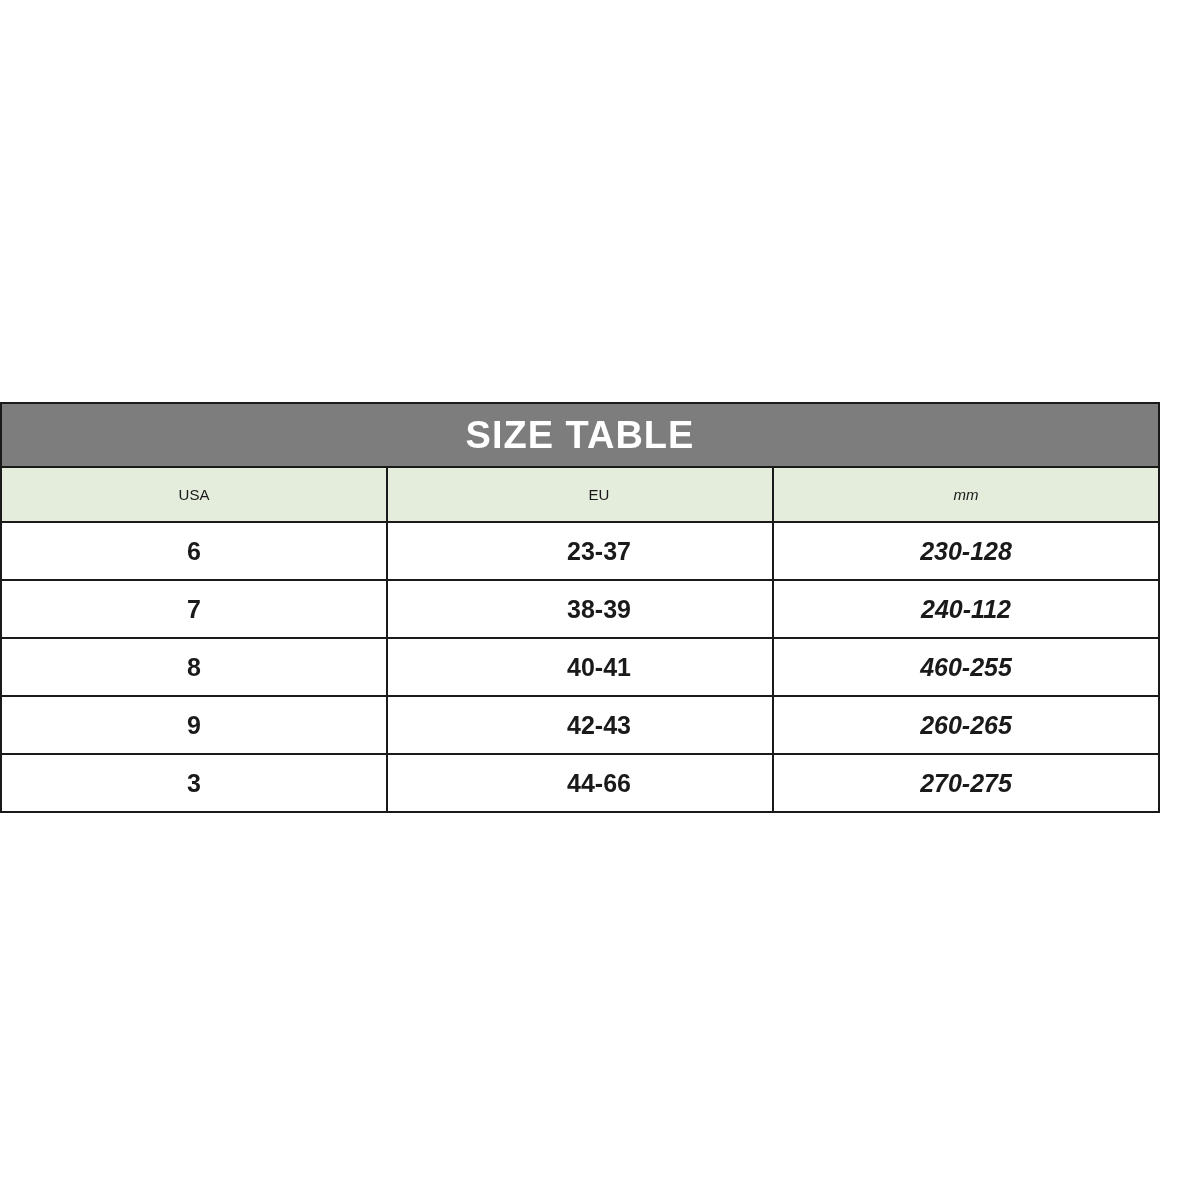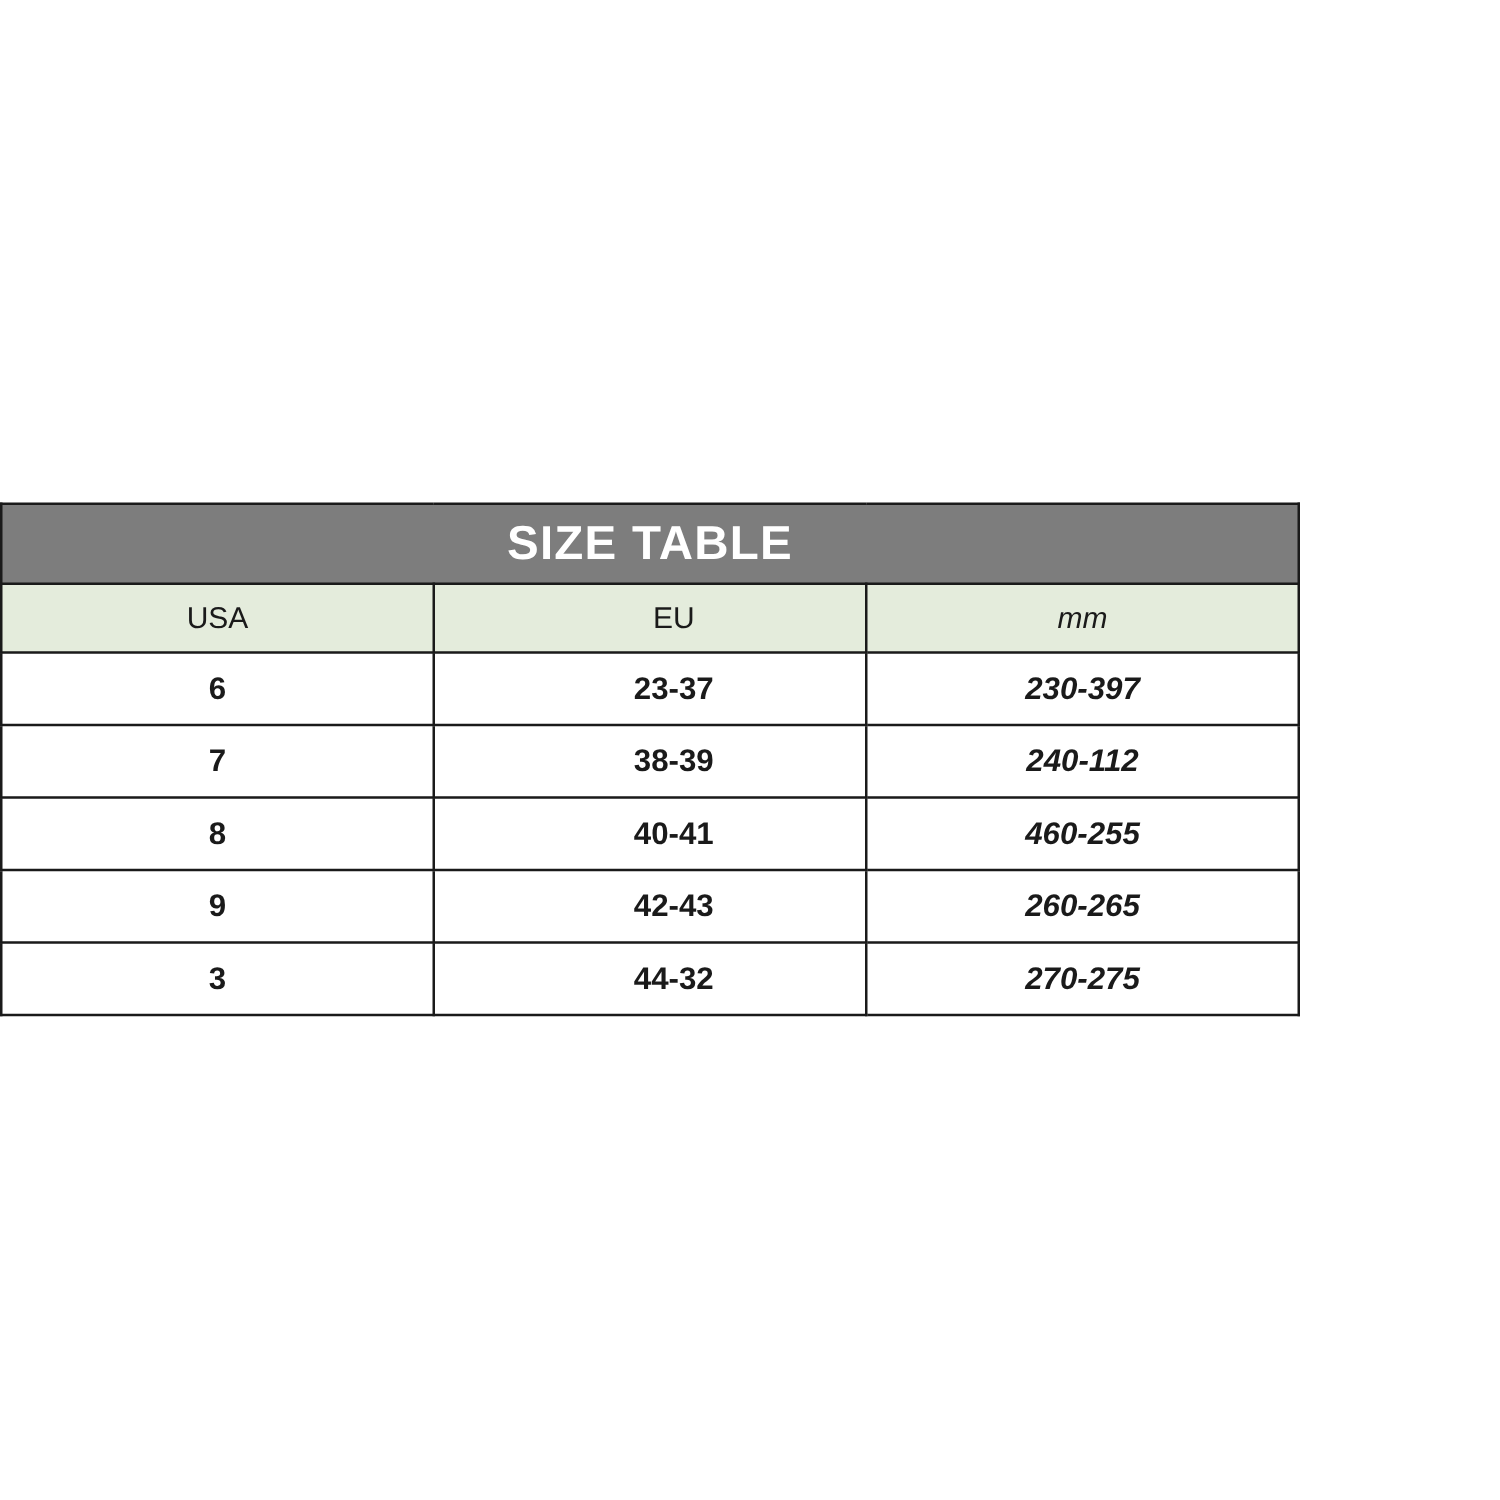--- a/index.html
+++ b/index.html
@@ -27,21 +27,21 @@
   .size-table-wrap {
     position: absolute;
     left: 0px;
     top: 402px;
     width: 1200px;
   }
 
   table.size-table {
     border-collapse: collapse;
     table-layout: fixed;
-    width: 1040px;
+    width: 1160px;
     border: 2px solid #737373;
   }
 
   table.size-table td,
   table.size-table th {
     border: 2px solid #1a1a1a;
     text-align: center;
     vertical-align: middle;
     color: #1a1a1a;
   }
@@ -51,21 +51,21 @@
     color: #ffffff !important;
     font-size: 38px;
     font-weight: bold;
     letter-spacing: 1px;
     height: 62px;
     padding: 0;
   }
 
   .header-cell {
     background: #e4ecdc;
-    font-size: 24px;
+    font-size: 15px;
     font-weight: normal;
     height: 53px;
     padding: 0;
   }
 
   .body-cell {
     background: #ffffff;
     font-size: 25px;
     font-weight: bold;
     height: 56px;
@@ -89,39 +89,39 @@
         </tr>
         <tr>
           <td class="header-cell col-usa">USA</td>
           <td class="header-cell col-eu">EU</td>
           <td class="header-cell col-mm">mm</td>
         </tr>
 
         <tr>
           <td class="body-cell col-usa">6</td>
           <td class="body-cell col-eu">23-37</td>
-          <td class="body-cell col-mm">230-397</td>
+          <td class="body-cell col-mm">230-128</td>
         </tr>
         <tr>
           <td class="body-cell col-usa">7</td>
           <td class="body-cell col-eu">38-39</td>
           <td class="body-cell col-mm">240-112</td>
         </tr>
         <tr>
           <td class="body-cell col-usa">8</td>
           <td class="body-cell col-eu">40-41</td>
           <td class="body-cell col-mm">460-255</td>
         </tr>
         <tr>
           <td class="body-cell col-usa">9</td>
           <td class="body-cell col-eu">42-43</td>
           <td class="body-cell col-mm">260-265</td>
         </tr>
         <tr>
           <td class="body-cell col-usa">3</td>
-          <td class="body-cell col-eu">44-32</td>
+          <td class="body-cell col-eu">44-66</td>
           <td class="body-cell col-mm">270-275</td>
         </tr>
       </tbody>
     </table>
   </div>
 
 </div>
 
 </body></html>

